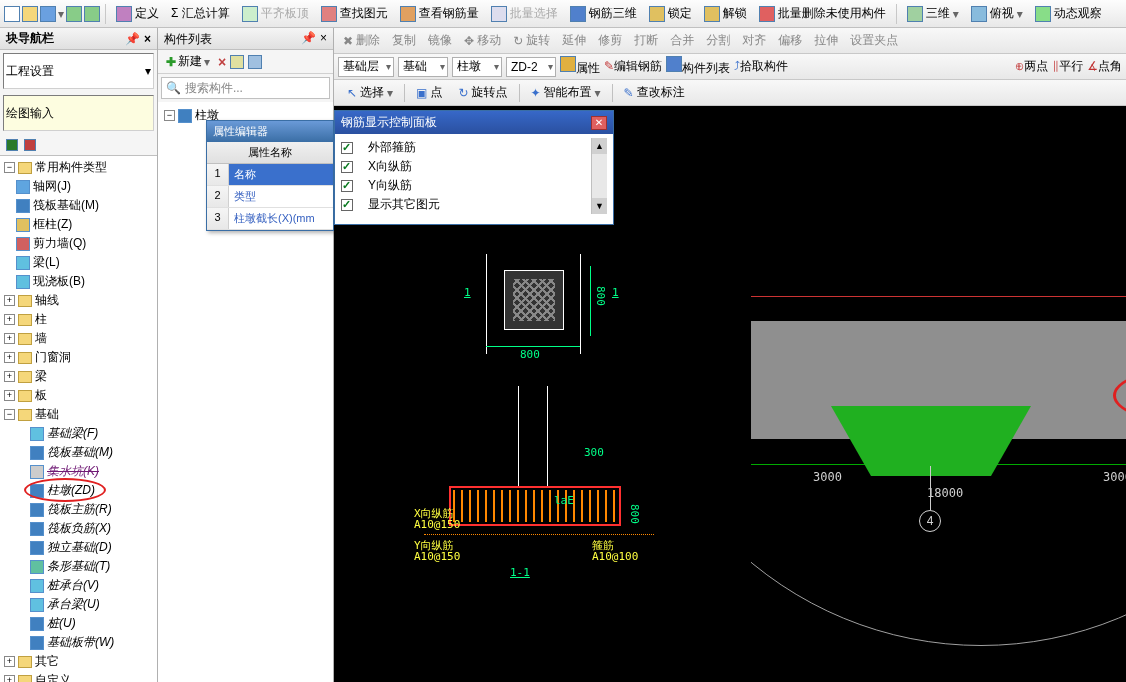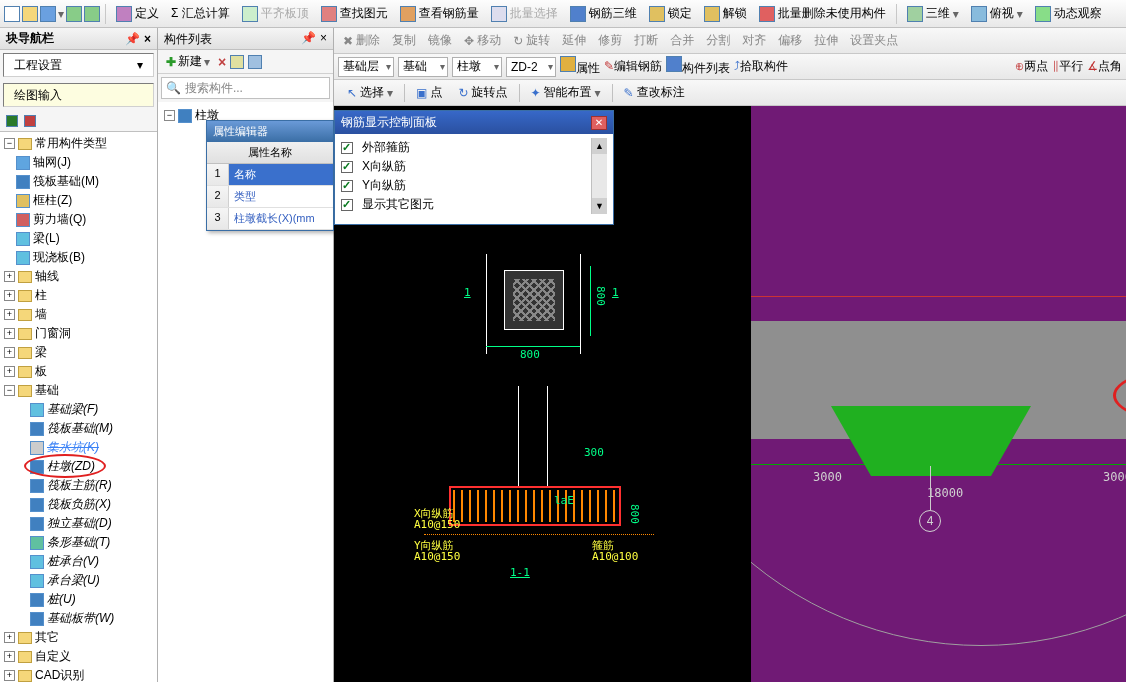--- a/index.html
+++ b/index.html
@@ -10,21 +10,21 @@
 .top-toolbar .btn { display: flex; align-items: center; gap: 3px; padding: 2px 4px; border: 1px solid transparent; border-radius: 2px; cursor: pointer; white-space: nowrap; }
 .top-toolbar .sep { width: 1px; height: 20px; background: #c8c8c8; margin: 0 3px; }
 .icon16 { width: 16px; height: 16px; display: inline-block; background: #7aa5d6; border: 1px solid #5080b0; }
 
 
 .main { display: flex; height: calc(100% - 28px); }
 
 
 .nav-panel { width: 158px; background: #f5f5f5; border-right: 1px solid #b0b0b0; display: flex; flex-direction: column; }
 .nav-panel-header { height: 22px; background: linear-gradient(#f5f5f5,#e0e0e0); border-bottom: 1px solid #c0c0c0; padding: 3px 6px; font-weight: bold; display:flex; justify-content:space-between; align-items:center;}
-.nav-drop { height: 24px; background: #fff; border: 1px inset #d0d0d0; margin: 3px; padding: 3px 10px; display:flex; justify-content:space-between; align-items:center;}
+.nav-drop { height: 36px; background: #fff; border: 1px inset #d0d0d0; margin: 3px; padding: 3px 2px; display:flex; justify-content:space-between; align-items:center;}
 .nav-icons { height: 22px; border-bottom: 1px solid #c0c0c0; padding: 2px 6px; display:flex; gap:6px; align-items:center;}
 .tree { flex: 1; overflow: auto; background: #fff; padding: 2px; }
 .tree-item { display: flex; align-items: center; gap: 3px; padding: 1px 2px; cursor: pointer; white-space: nowrap; }
 .tree-indent-1 { padding-left: 14px; }
 .tree-indent-2 { padding-left: 28px; font-style: italic; }
 .tree-expander { width: 11px; height: 11px; border: 1px solid #888; background: #fff; text-align: center; line-height: 9px; font-size: 9px; }
 .tree-folder { width: 14px; height: 12px; background: #f5d77a; border: 1px solid #c0a040; }
 .tree-iconleaf { width: 14px; height: 14px; background: #88bbdd; border: 1px solid #5590cc; }
 .circled { position: relative; }
 .circled::after { content: ""; position: absolute; left: 22px; top: -3px; width: 78px; height: 20px; border: 2px solid #e02020; border-radius: 50%; pointer-events: none; }
@@ -41,21 +41,21 @@
 .draw-area { flex: 1; display: flex; flex-direction: column; background: #e8e8e8; position: relative; }
 .draw-toolbar1 { height: 26px; display: flex; align-items: center; gap: 2px; padding: 2px 4px; background: linear-gradient(#f8f8f8,#e8e8e8); border-bottom: 1px solid #c8c8c8; }
 .draw-toolbar1 .btn { display:flex; align-items:center; gap:3px; padding:2px 5px; color:#888; cursor:pointer; white-space:nowrap;}
 .draw-toolbar2 { height: 26px; display: flex; align-items: center; gap: 4px; padding: 2px 4px; background: linear-gradient(#f8f8f8,#e8e8e8); border-bottom: 1px solid #c8c8c8; }
 .combo { height: 20px; background: #fff; border: 1px solid #b0b0b0; padding: 0 14px 0 4px; display:flex; align-items:center; position:relative; min-width:50px;}
 .combo::after { content:"▾"; position:absolute; right:2px; color:#666; font-size:10px;}
 .draw-toolbar3 { height: 26px; display: flex; align-items: center; gap: 6px; padding: 2px 8px; background: linear-gradient(#f8f8f8,#e8e8e8); border-bottom: 1px solid #c8c8c8; }
 .draw-toolbar3 .btn { display:flex; align-items:center; gap:3px; padding:2px 5px; cursor:pointer;}
 .canvas-row { flex: 1; display: flex; }
 .canvas-left { width: 417px; background: #000; position: relative; color: #0f0; }
-.canvas-right { flex: 1; background: #701a75; position: relative; overflow: hidden; }
+.canvas-right { flex: 1; background: #000000; position: relative; overflow: hidden; }
 .dims-text { position: absolute; color: #00ff88; font-size: 11px; font-family: monospace; }
 .label-text { position: absolute; color: #ffff40; font-size: 11px; font-family: monospace; }
 .ground { position: absolute; height: 118px; background: #8f8f8f; }
 .axis-line { position: absolute; border-top: 1px solid #cc3333; }
 .axis-green { position: absolute; border-top: 1px solid #00aa00; }
 .axis-label { position: absolute; color: #d0d0d0; font-size: 12px; font-family: monospace; }
 .circle-num { position: absolute; width: 22px; height: 22px; border: 1px solid #d0d0d0; border-radius: 50%; color: #d0d0d0; text-align: center; line-height: 20px; }
 .arc { position: absolute; border: 1px solid #a0a0a0; border-radius: 50%; }
 
 
@@ -66,21 +66,21 @@
 .prop-row .num { width: 22px; background: linear-gradient(#f5f5f5,#e8e8e8); border-right: 1px solid #d0d0d0; text-align: center; padding: 3px 0; font-size: 11px;}
 .prop-row .val { flex: 1; padding: 3px 5px; font-size: 11px; }
 .prop-row.sel .val { background: #3a70cc; color: #fff; }
 
 
 .rebar-popup { position: absolute; left: 334px; top: 110px; width: 280px; height: 115px; background: #fff; border: 1px solid #3a6ea5; box-shadow: 2px 2px 4px rgba(0,0,0,.3); z-index: 6; }
 .rebar-title { background: linear-gradient(#3768c8,#2a50a0); color: #fff; padding: 3px 6px; font-size: 11px; display:flex; justify-content:space-between; align-items:center;}
 .rebar-close { width: 16px; height: 14px; background: #e06060; border: 1px solid #a03030; color:#fff; text-align:center; line-height:12px; font-size:10px; cursor:pointer;}
 .rebar-body { padding: 4px 6px; display:flex; }
 .rebar-list { flex:1; }
-.rebar-item { display: flex; align-items: center; gap: 9px; padding: 1px 0; font-size: 11px;}
+.rebar-item { display: flex; align-items: center; gap: 15px; padding: 1px 0; font-size: 11px;}
 .chk { width: 12px; height: 12px; border: 1px solid #666; background: #fff; position:relative;}
 .chk.on::after { content:"✓"; position:absolute; left:0; top:-2px; color:#0a7a20; font-size:11px; font-weight:bold;}
 .rebar-scroll { width:16px; background:#e8e8e8; border-left:1px solid #c0c0c0; display:flex; flex-direction:column; justify-content:space-between;}
 .rebar-scroll .ar { height:16px; background:#d0d0d0; text-align:center; font-size:9px; line-height:16px;}
 
 
 .red-ellipse { position:absolute; border:3px solid #e02020; border-radius:50%; width:140px; height:55px; pointer-events:none;}
 
 </style>
 </head>
@@ -240,21 +240,21 @@
         <div class="tree-item tree-indent-2">
           <span class="tree-iconleaf" style="background:#60c0e0;"></span>
           <span>基础梁(F)</span>
         </div>
         <div class="tree-item tree-indent-2">
           <span class="tree-iconleaf" style="background:#4080c0;"></span>
           <span>筏板基础(M)</span>
         </div>
         <div class="tree-item tree-indent-2">
           <span class="tree-iconleaf" style="background:#ccc;text-decoration:line-through;"></span>
-          <span style="text-decoration:line-through;color:#3b82f6;">集水坑(K)</span>
+          <span style="text-decoration:line-through;color:#701a75;">集水坑(K)</span>
         </div>
         <div class="tree-item tree-indent-2 circled">
           <span class="tree-iconleaf" style="background:#4080c0;"></span>
           <span>柱墩(ZD)</span>
         </div>
         <div class="tree-item tree-indent-2">
           <span class="tree-iconleaf" style="background:#4080c0;"></span>
           <span>筏板主筋(R)</span>
         </div>
         <div class="tree-item tree-indent-2">

